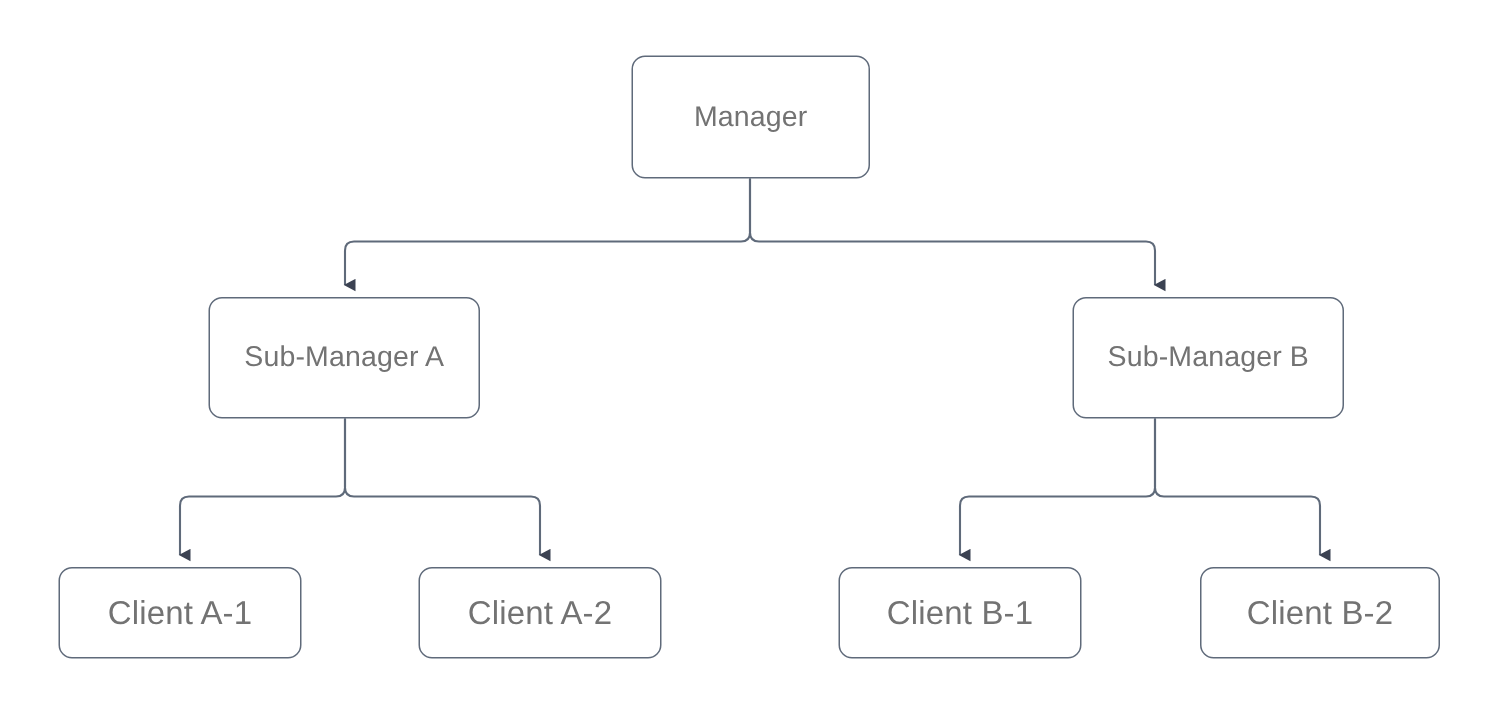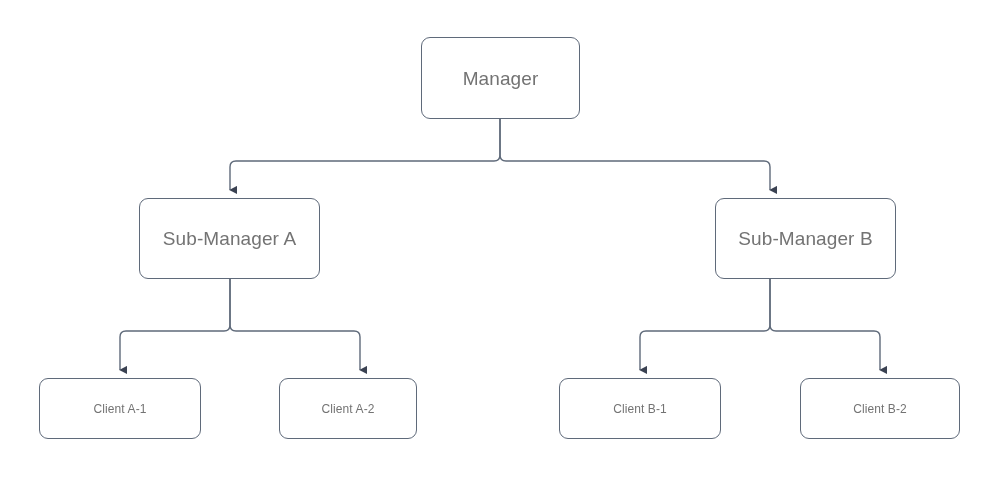--- a/index.html
+++ b/index.html
@@ -42,23 +42,23 @@
     font-size: 19px;
     line-height: 1;
     color: #737373;
     white-space: nowrap;
     letter-spacing: 0.1px;
   }
   .node-root   { left: 421px; top: 37px;  width: 159px; height: 82px; }
   .node-sub-a  { left: 139px; top: 198px; width: 181px; height: 81px; }
   .node-sub-b  { left: 679px; top: 198px; width: 181px; height: 81px; margin-left: 36px; }
   .node-leaf   { height: 61px; border-radius: 9px; }
-  .node-leaf .node-label { font-size: 12px; }
+  .node-leaf .node-label { font-size: 22px; }
   .node-client-a1 { left: 39px;  top: 378px; width: 162px; }
-  .node-client-a2 { left: 279px; top: 378px; width: 138px; }
+  .node-client-a2 { left: 279px; top: 378px; width: 162px; }
   .node-client-b1 { left: 559px; top: 378px; width: 162px; text-align: right; }
   .node-client-b2 { left: 800px; top: 378px; width: 160px; align-items: center; }
 </style>
 </head>
 <body>
 
 <div id="diagram-canvas">
 
   <svg id="edge-layer" viewBox="0 0 1000 480" width="1000" height="480" xmlns="http://www.w3.org/2000/svg">
     <defs>

